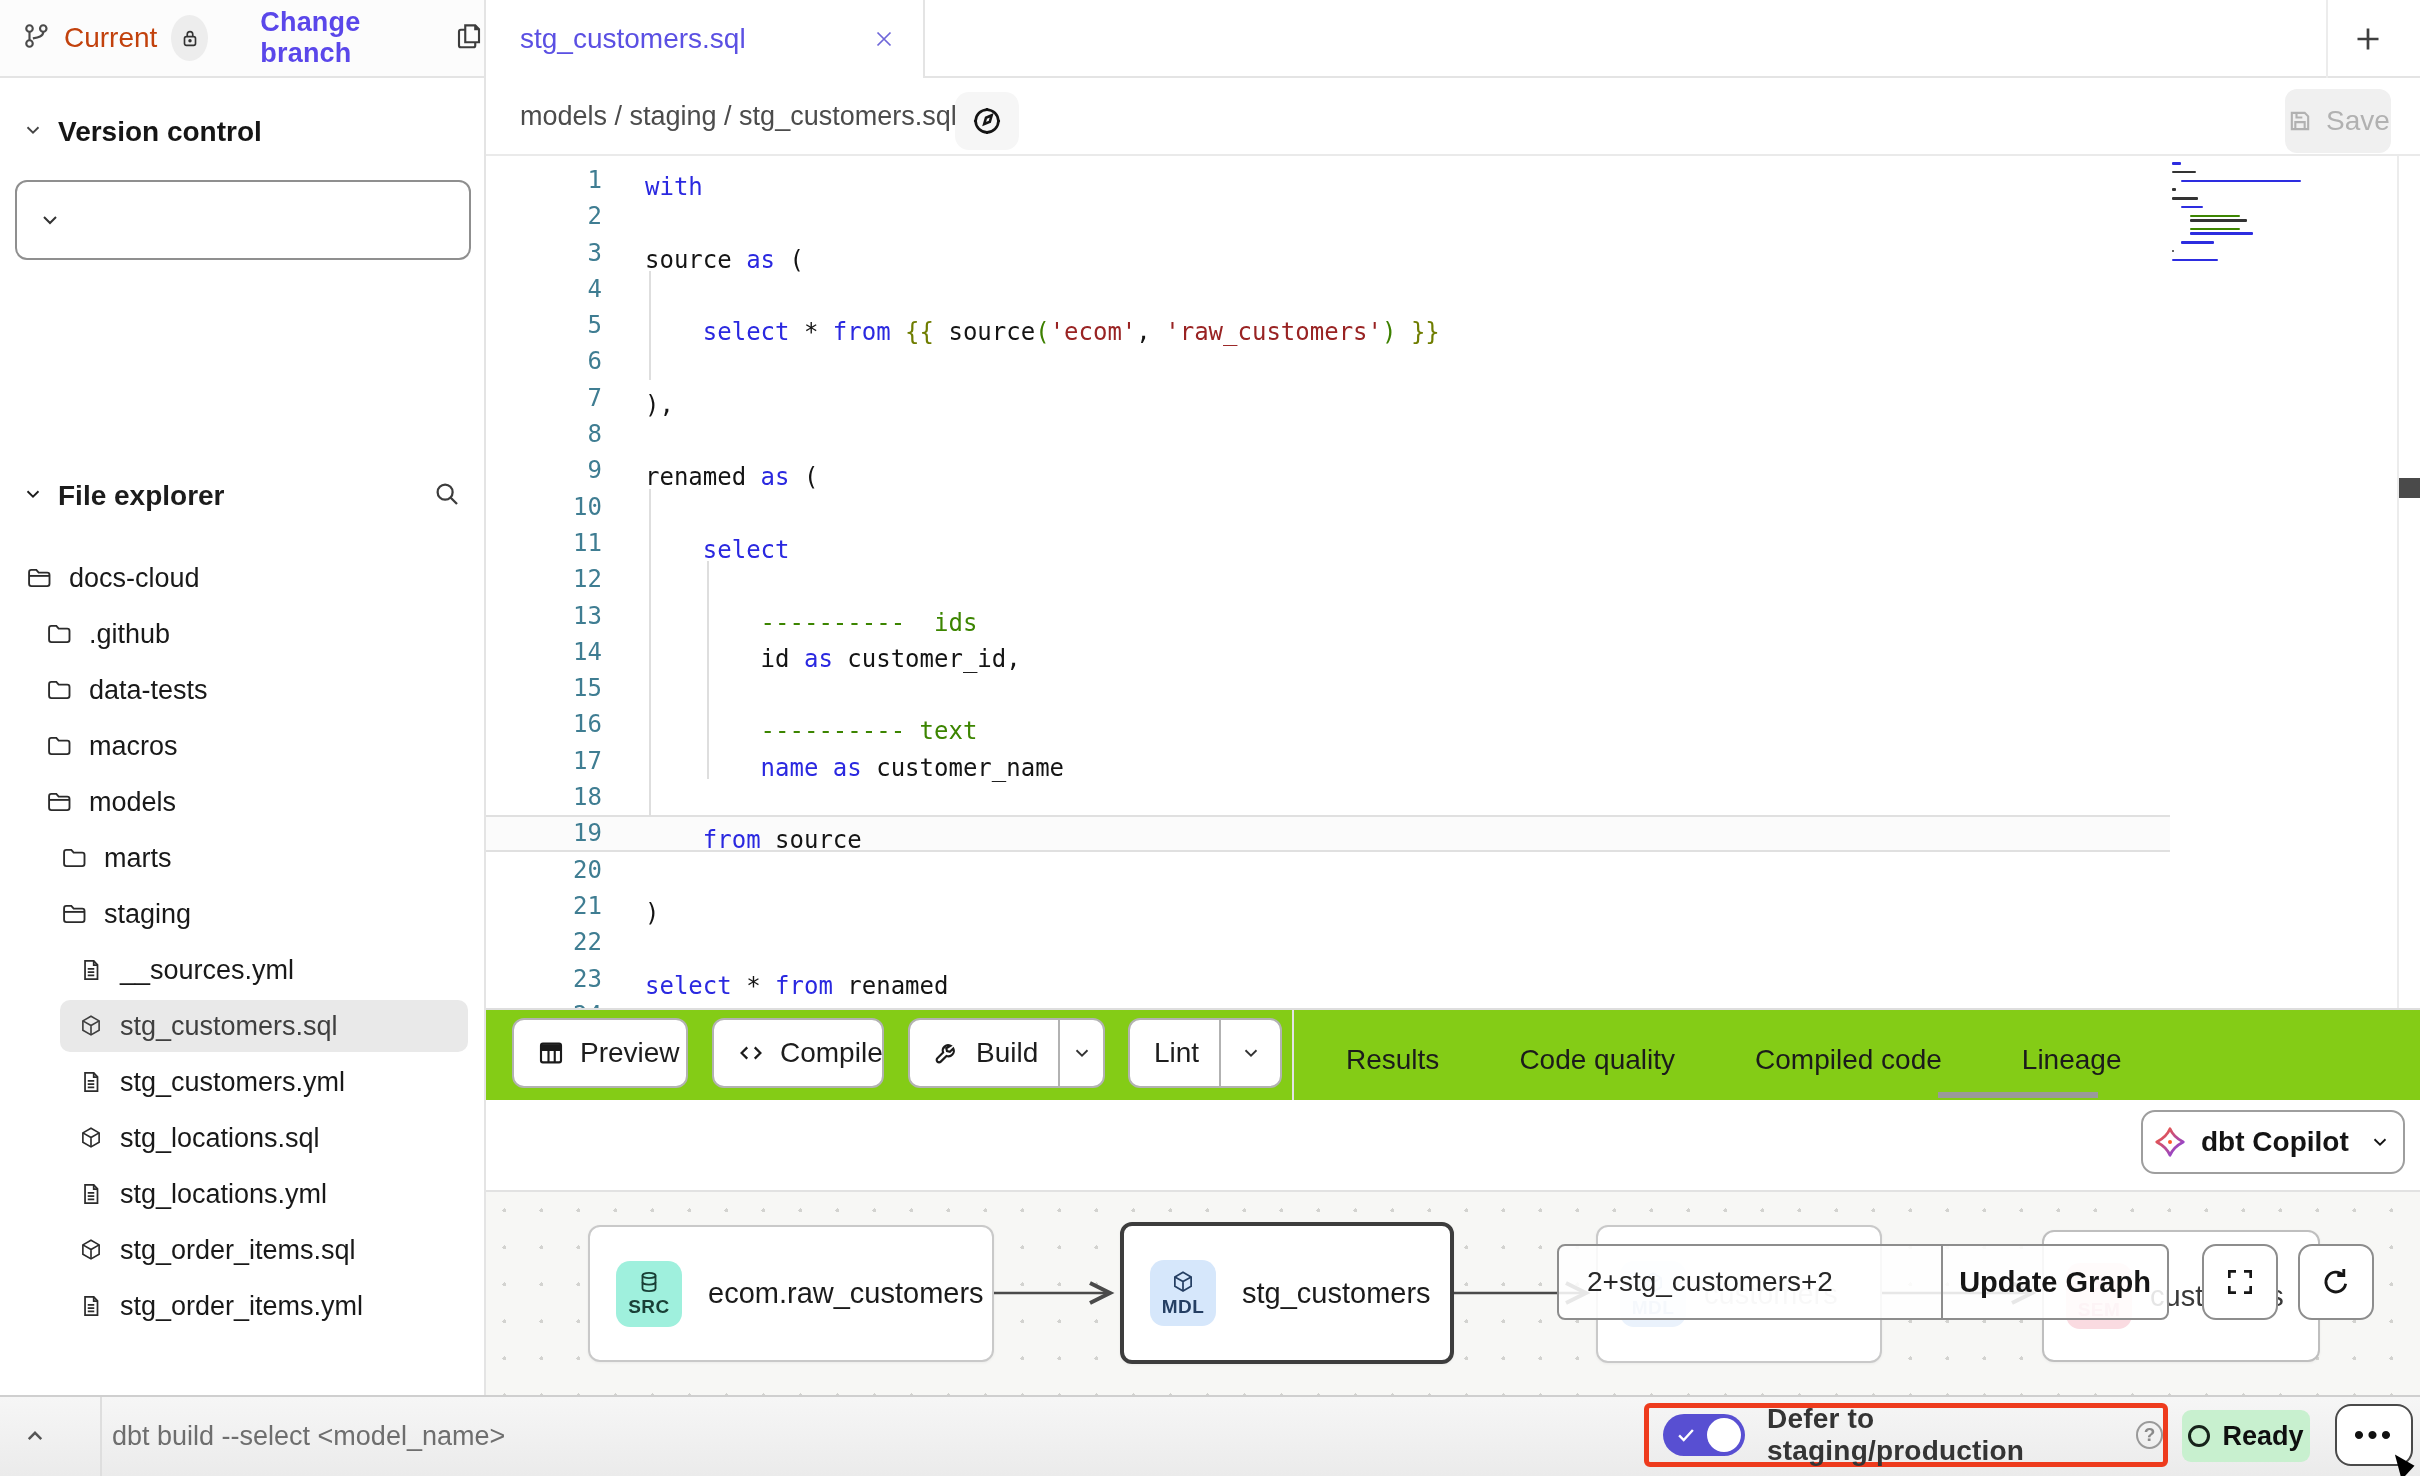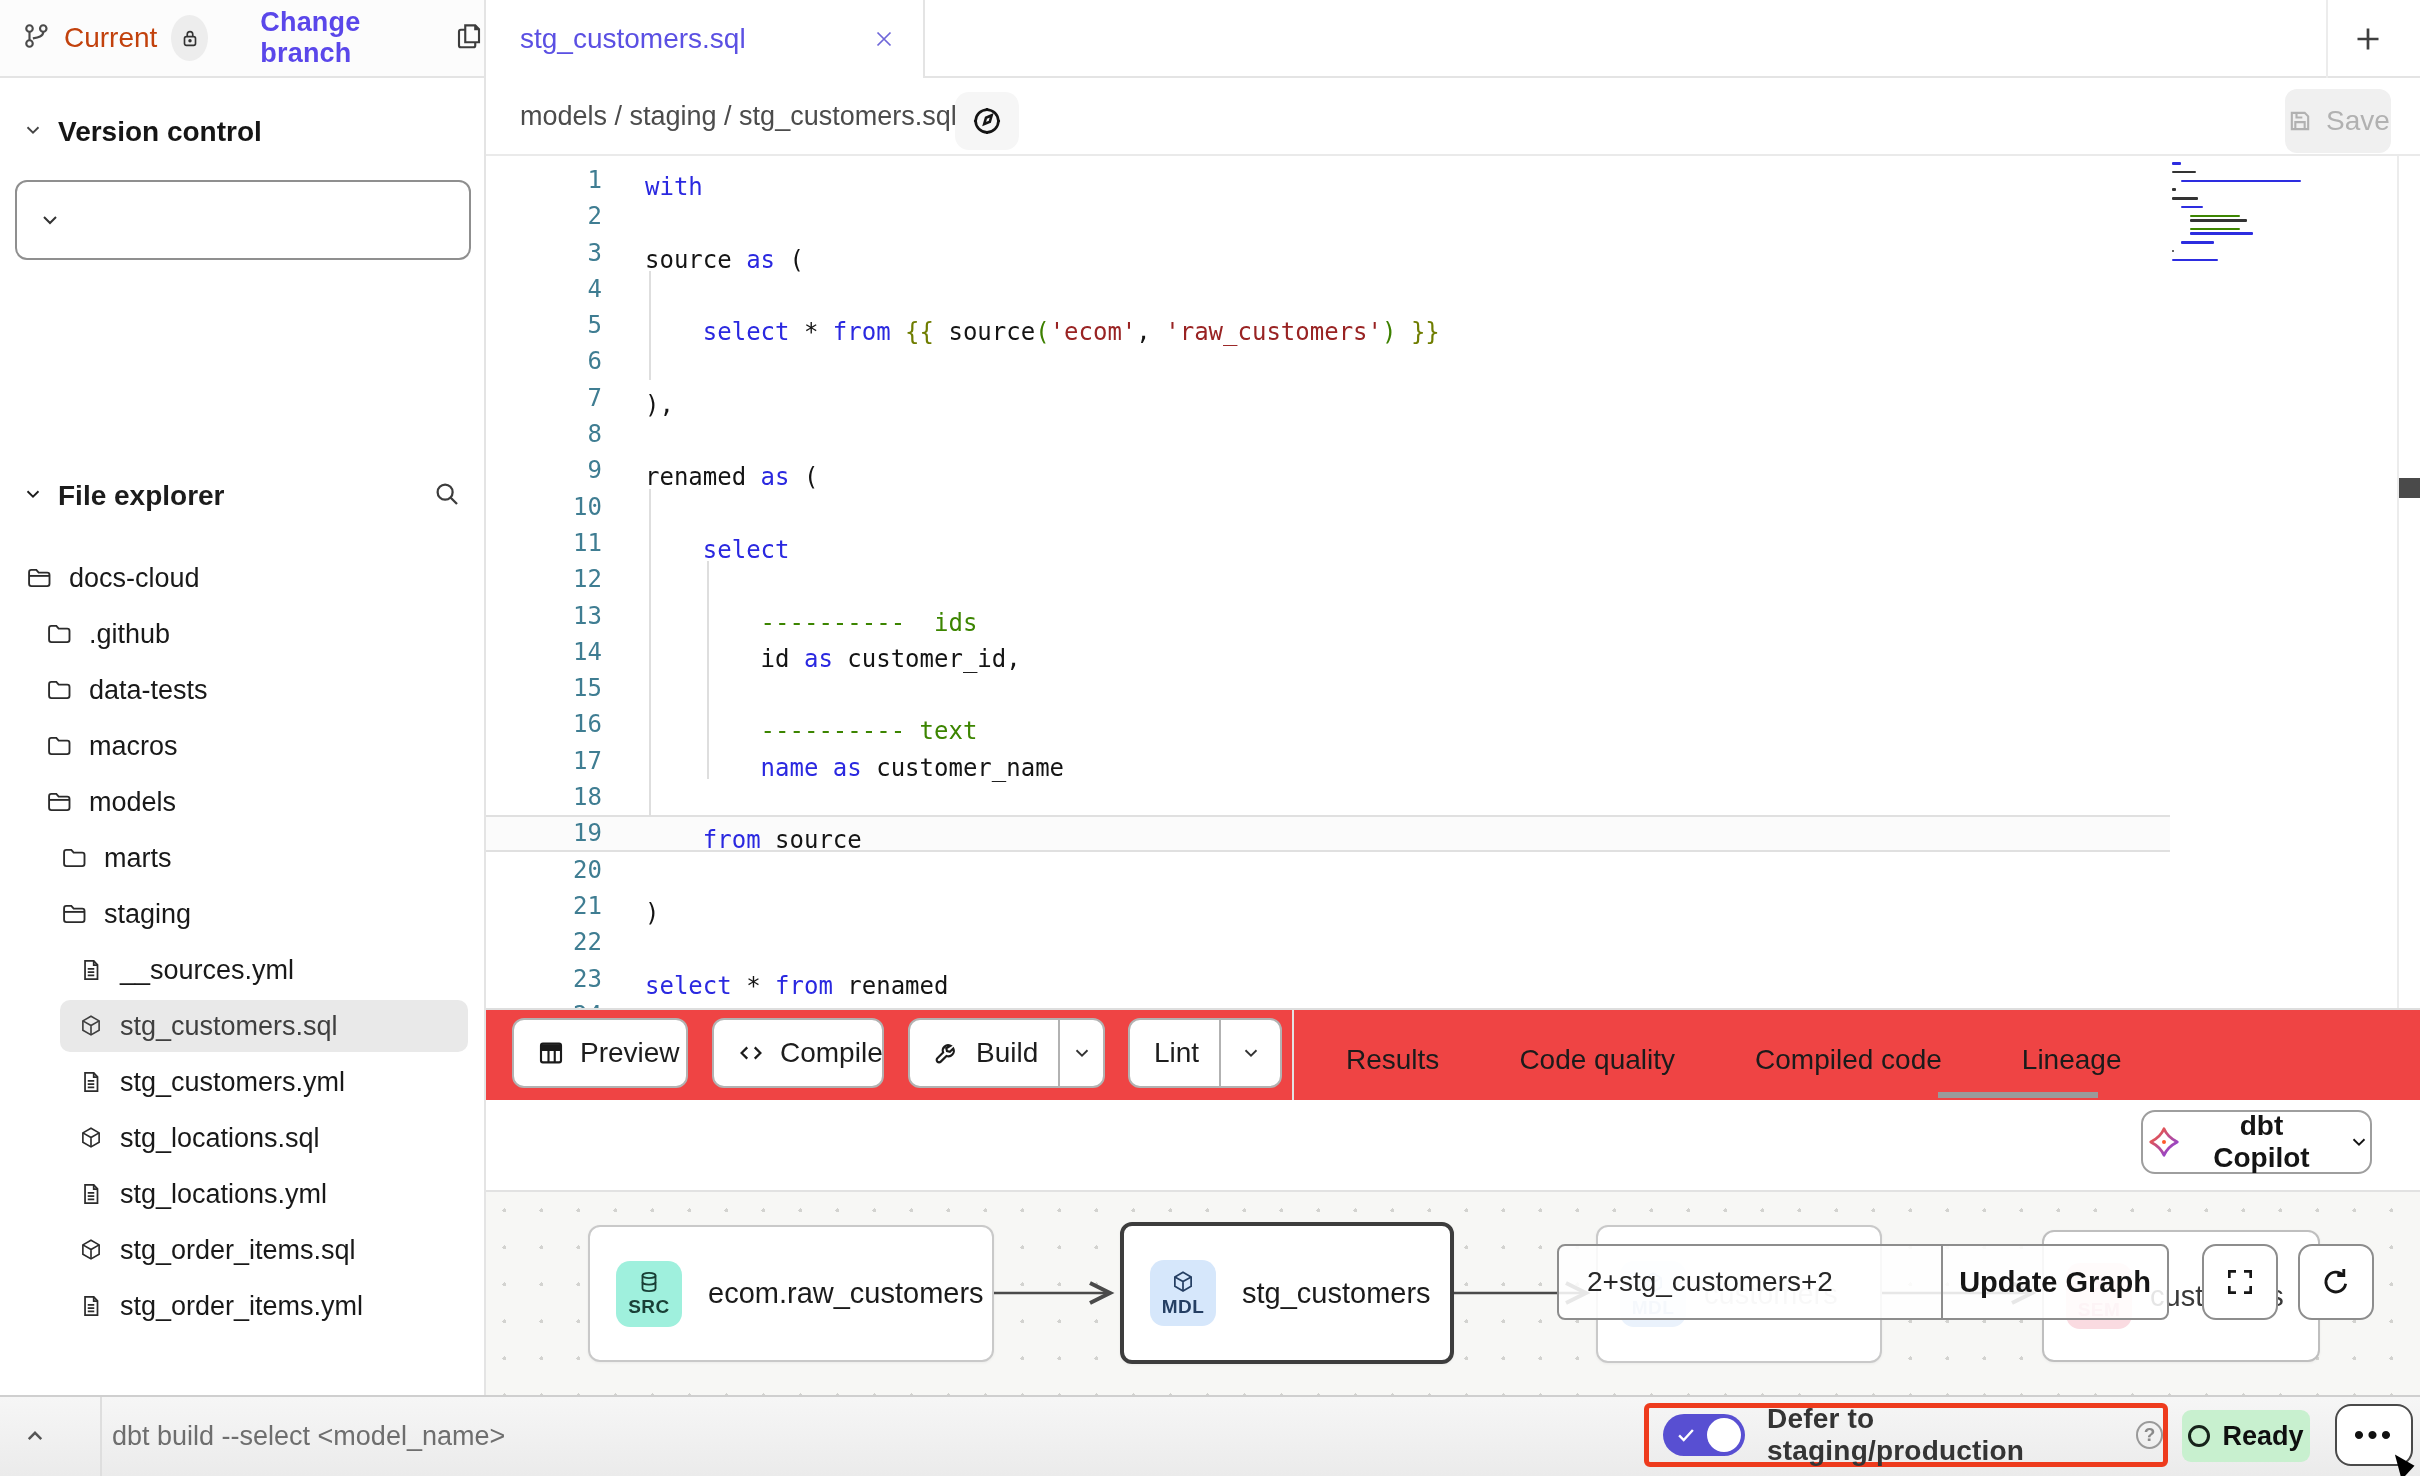--- a/index.html
+++ b/index.html
@@ -78,38 +78,38 @@
   .guide { position:absolute; width:2px; background:#dedede; }
   .g1a { left:163px; top:115px; height:109px; }
   .g1b { left:163px; top:333px; height:327px; }
   .g2  { left:221px; top:405px; height:218px; }
   .minimap { position:absolute; left:1686px; top:6px; width:126px; }
   .mm-bar { height:2.5px; margin-bottom:1.9px; border-radius:1px; }
   .ed-scroll { position:absolute; right:0; top:0; width:23px; height:100%; border-left:2px solid #ececec; }
   .ed-thumb { position:absolute; right:0px; top:322px; width:21px; height:20px; background:#4a4a4a; }
 
   
-  .toolbar { position:relative; height:92px; background:#ef4444; border-top:2px solid #dedede;padding-left:41px; }
+  .toolbar { position:relative; height:92px; background:#84cc16; border-top:2px solid #dedede;padding-left:41px; }
   .tb-btn { position:absolute; top:8px; height:70px; background:#fff; border:2px solid #b2b2b2;
     border-radius:12px; display:flex; align-items:center; font-size:28px; color:#1d1d1d; cursor:pointer; }
   .tb-btn .bi { display:flex; margin:0 14px 0 22px; color:#1b1b1b; }
   .tb-btn .bl { margin-right:24px; }
   .split .bl { margin-right:20px; }
   .split-dd { height:100%; border-left:2px solid #b2b2b2; width:62px; display:flex;
     align-items:center; justify-content:center; color:#333; }
   .tb-div { position:absolute; left:806px; top:0px; width:2px; height:90px; background:#e3e3e3; }
   .ptabs { position:absolute; left:852px; top:4px; height:92px; display:flex; align-items:center; gap:64px; }
   .ptab { font-size:28px; color:#1b1b1b; padding:0 8px; cursor:pointer; }
   .ptab-underline { position:absolute; left:1452px; top:82px; width:160px; height:6px; background:#9a9a9a; }
 
   
   .copilot-row { position:relative; height:90px; background:#fff; }
-  .copilot-btn { position:absolute; left:1655px; top:10px; width:231px; height:64px; background:#fff;
+  .copilot-btn { position:absolute; left:1655px; top:10px; width:264px; height:64px; background:#fff;
     border:2px solid #9e9e9e; border-radius:14px; display:flex; align-items:center; gap:14px;
-    font-size:28px; font-weight:bold; color:#141414; padding-left:4px; cursor:pointer; }
+    font-size:28px; font-weight:bold; color:#141414; padding-left:10px; cursor:pointer; }
   .canvas { position:relative; height:205px; border-top:2px solid #e2e2e2; background:#f7f7f5;
     background-image:radial-gradient(#d3d3d0 2px, transparent 2px); background-size:37px 37px; overflow:hidden; }
   .lnode { position:absolute; background:#fff; border:2px solid #c9c9c9; border-radius:12px;
     display:flex; align-items:center; box-shadow:0 1px 3px rgba(0,0,0,.05); }
   .lnode.sel { border:4px solid #3d3d3d; }
   .nbadge { width:66px; height:66px; border-radius:14px; margin-left:26px; flex:none;
     display:flex; flex-direction:column; align-items:center; justify-content:center; }
   .nbadge .bt { font-size:19px; font-weight:bold; letter-spacing:.5px; margin-top:1px; }
   .badge-src { background:#9ff0dd; color:#193f36; }
   .badge-mdl { background:#d6e7fb; color:#253f63; }

